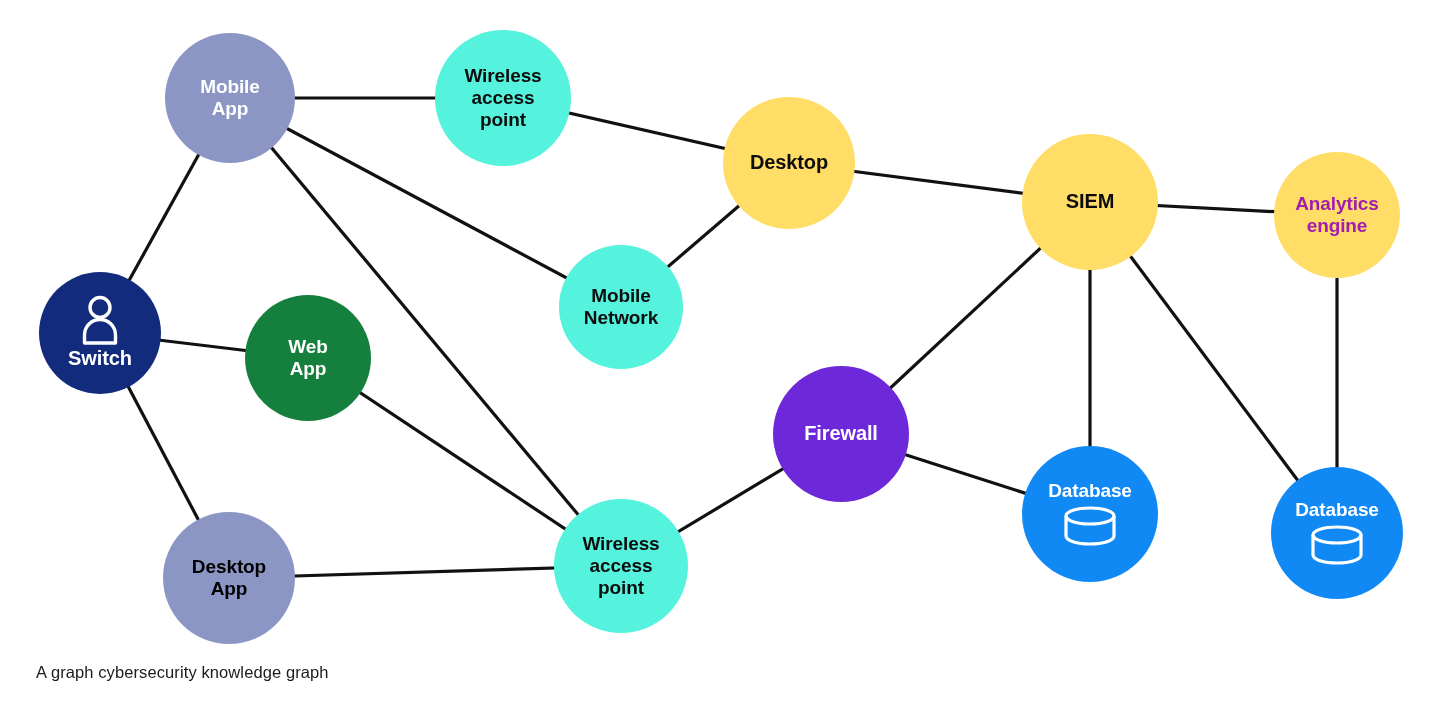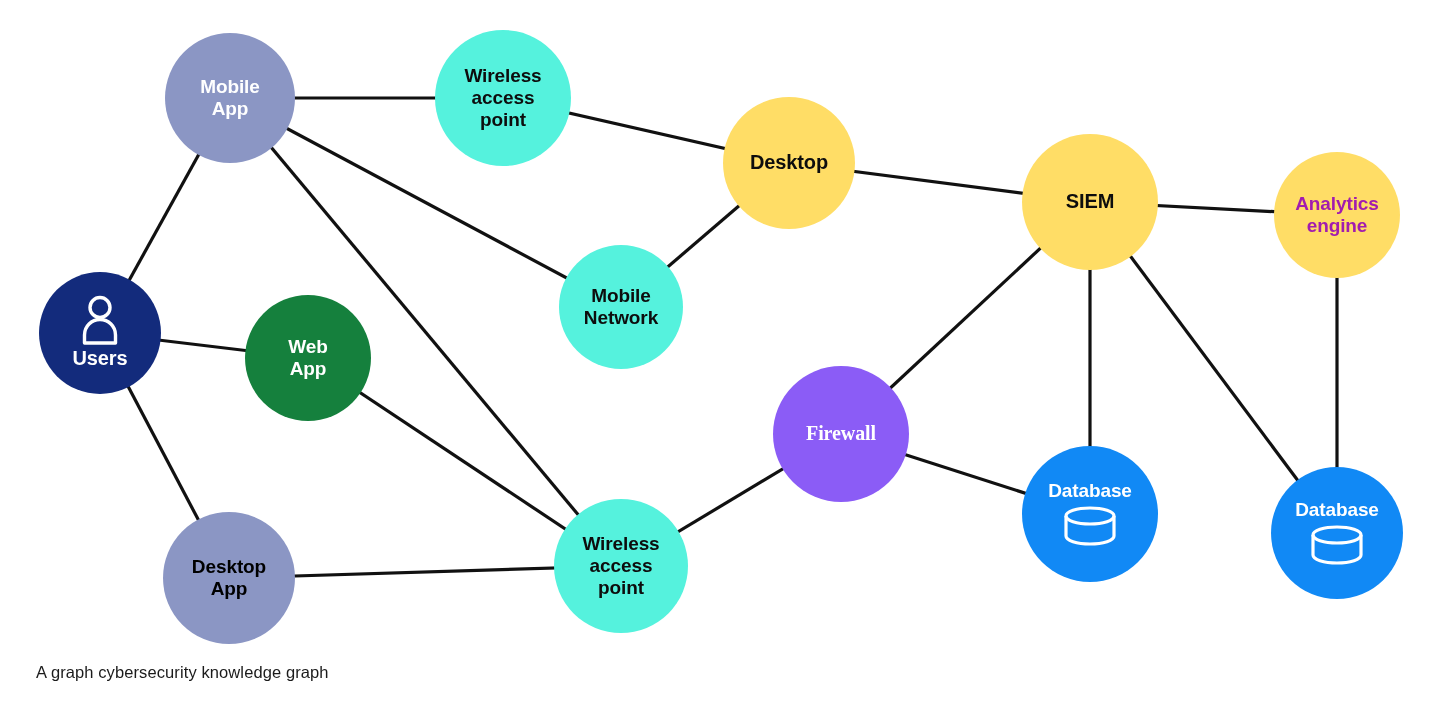--- a/index.html
+++ b/index.html
@@ -92,21 +92,21 @@
       <line x1="1090" y1="202" x2="1090" y2="514" class="edge-line" stroke="#111111"></line>
       <line x1="1090" y1="202" x2="1337" y2="533" class="edge-line" stroke="#111111"></line>
       <line x1="1337" y1="215" x2="1337" y2="533" class="edge-line" stroke="#111111"></line>
     </svg>
   <div id="nodes-layer">
       <div class="node has-top-icon" style="left: 39px; top: 272px; width: 122px; height: 122px; background: rgb(19, 43, 124); color: rgb(255, 255, 255); font-size: 20px; font-weight: 700;">
         <span class="node-icon"><svg width="42" height="50" viewBox="0 0 42 50">
             <circle cx="21" cy="12.5" r="10" fill="none" stroke="#ffffff" stroke-width="3.4"></circle>
             <path d="M5.5 48 L5.5 40 A15.5 15.5 0 0 1 36.5 40 L36.5 48 Z" fill="none" stroke="#ffffff" stroke-width="3.4" stroke-linejoin="round"></path>
           </svg></span>
-        <span class="node-label">Users</span>
+        <span class="node-label">Switch</span>
       </div>
       <div class="node" style="left: 165px; top: 33px; width: 130px; height: 130px; background: rgb(139, 150, 196); color: rgb(255, 255, 255); font-size: 19px; font-weight: 700;">
         <span class="node-label">Mobile
 App</span>
       </div>
       <div class="node" style="left: 245px; top: 295px; width: 126px; height: 126px; background: #15803d; color: rgb(255, 255, 255); font-size: 19px; font-weight: 700;">
         <span class="node-label">Web
 App</span>
       </div>
       <div class="node" style="left: 163px; top: 512px; width: 132px; height: 132px; background: rgb(139, 150, 196); color: #000000; font-size: 19px; font-weight: 700;">
@@ -123,21 +123,21 @@
 Network</span>
       </div>
       <div class="node" style="left: 554px; top: 499px; width: 134px; height: 134px; background: rgb(85, 242, 221); color: rgb(13, 13, 13); font-size: 19px; font-weight: 700;">
         <span class="node-label">Wireless
 access
 point</span>
       </div>
       <div class="node" style="left: 723px; top: 97px; width: 132px; height: 132px; background: rgb(255, 221, 102); color: rgb(13, 13, 13); font-size: 20px; font-weight: 700;">
         <span class="node-label">Desktop</span>
       </div>
-      <div class="node" style="left: 773px; top: 366px; width: 136px; height: 136px; background: #8b5cf6; color: rgb(255, 255, 255); font-size: 20px; font-weight: 700; font-family: Liberation Serif, serif;">
+      <div class="node" style="left: 773px; top: 366px; width: 136px; height: 136px; background: #6d28d9; color: rgb(255, 255, 255); font-size: 20px; font-weight: 700;">
         <span class="node-label">Firewall</span>
       </div>
       <div class="node" style="left: 1022px; top: 134px; width: 136px; height: 136px; background: rgb(255, 221, 102); color: rgb(13, 13, 13); font-size: 20px; font-weight: 700;">
         <span class="node-label">SIEM</span>
       </div>
       <div class="node" style="left: 1274px; top: 152px; width: 126px; height: 126px; background: rgb(255, 221, 102); color: #a21caf; font-size: 19px; font-weight: 700;">
         <span class="node-label">Analytics
 engine</span>
       </div>
       <div class="node has-bottom-icon" style="left: 1022px; top: 446px; width: 136px; height: 136px; background: rgb(17, 137, 245); color: rgb(255, 255, 255); font-size: 19px; font-weight: 700;">

